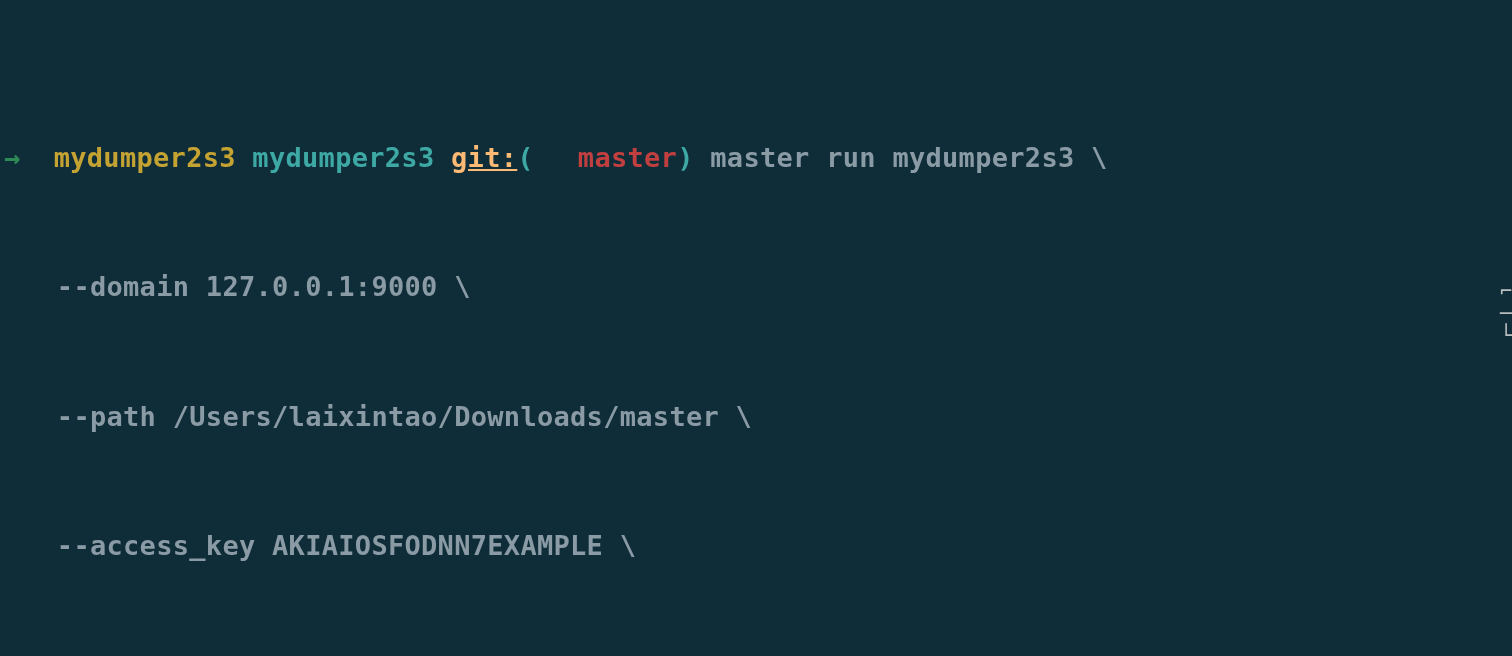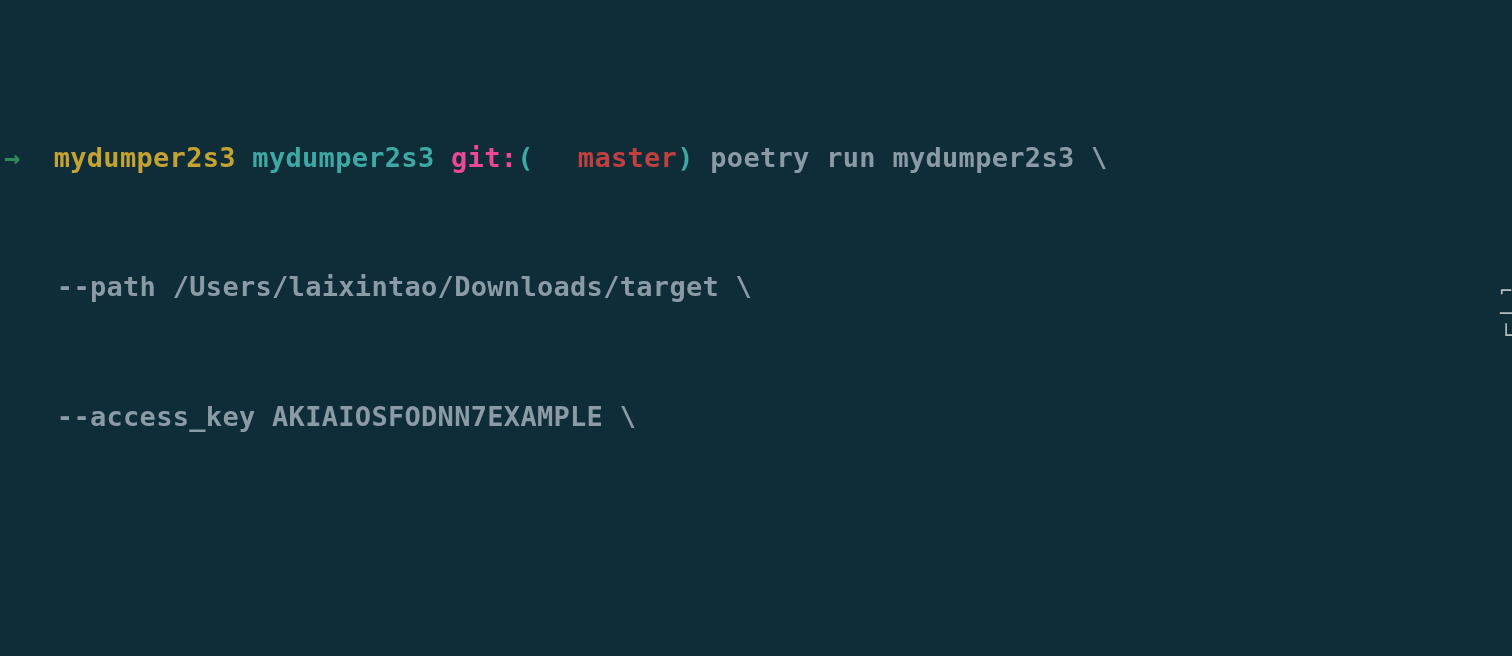--- a/index.html
+++ b/index.html
@@ -16,43 +16,44 @@
     .terminal {
       padding: 6px 10px 6px 4px;
       white-space: pre;
       letter-spacing: 0.3px;
       font-weight: 600;
     }
     .line { display: block; }
     .arrow { color: #2e8b57; }
     .dir1 { color: #c5a332; font-weight: 700; }
     .dir2 { color: #3ea9a4; }
-    .git  { color: #ec4899; font-weight: 700; }
+    .git  { color: #fdba74; font-weight: 700; text-decoration: underline; }
     .paren{ color: #3ea9a4; font-weight: 700; }
     .branch { color: #c23f3f; font-weight: 700; padding-left: 44px; }
     .cmd { color: #8a9ba5; }
     .cont { padding-left: 3.25ch; }
     .scroll-hint {
       position: absolute;
       right: 0px;
       top: 280px;
       color: #d9d9d9;
       font-size: 20px;
       line-height: 1.1;
       opacity: 0.85;
     }
     .scroll-hint span { display:block; text-align:right; }
   </style>
 </head>
 <body>
 
 <div class="terminal">
   <span class="line">
-<span class="arrow">→</span>  <span class="dir1">mydumper2s3</span> <span class="dir2">mydumper2s3</span> <span class="git">git:</span><span class="paren">(</span><span class="branch">master</span><span class="paren">)</span><span class="cmd"> poetry run mydumper2s3 \</span></span>
-  <span class="line cont cmd">--path /Users/laixintao/Downloads/target \</span>
+<span class="arrow">→</span>  <span class="dir1">mydumper2s3</span> <span class="dir2">mydumper2s3</span> <span class="git">git:</span><span class="paren">(</span><span class="branch">master</span><span class="paren">)</span><span class="cmd"> master run mydumper2s3 \</span></span>
+  <span class="line cont cmd">--domain 127.0.0.1:9000 \</span>
+  <span class="line cont cmd">--path /Users/laixintao/Downloads/master \</span>
   <span class="line cont cmd">--access_key AKIAIOSFODNN7EXAMPLE \</span>
   
   
 </div>
 
 <div class="scroll-hint">
   <span>⌐</span>
     <span>─</span>
     <span>└</span>
 </div>

